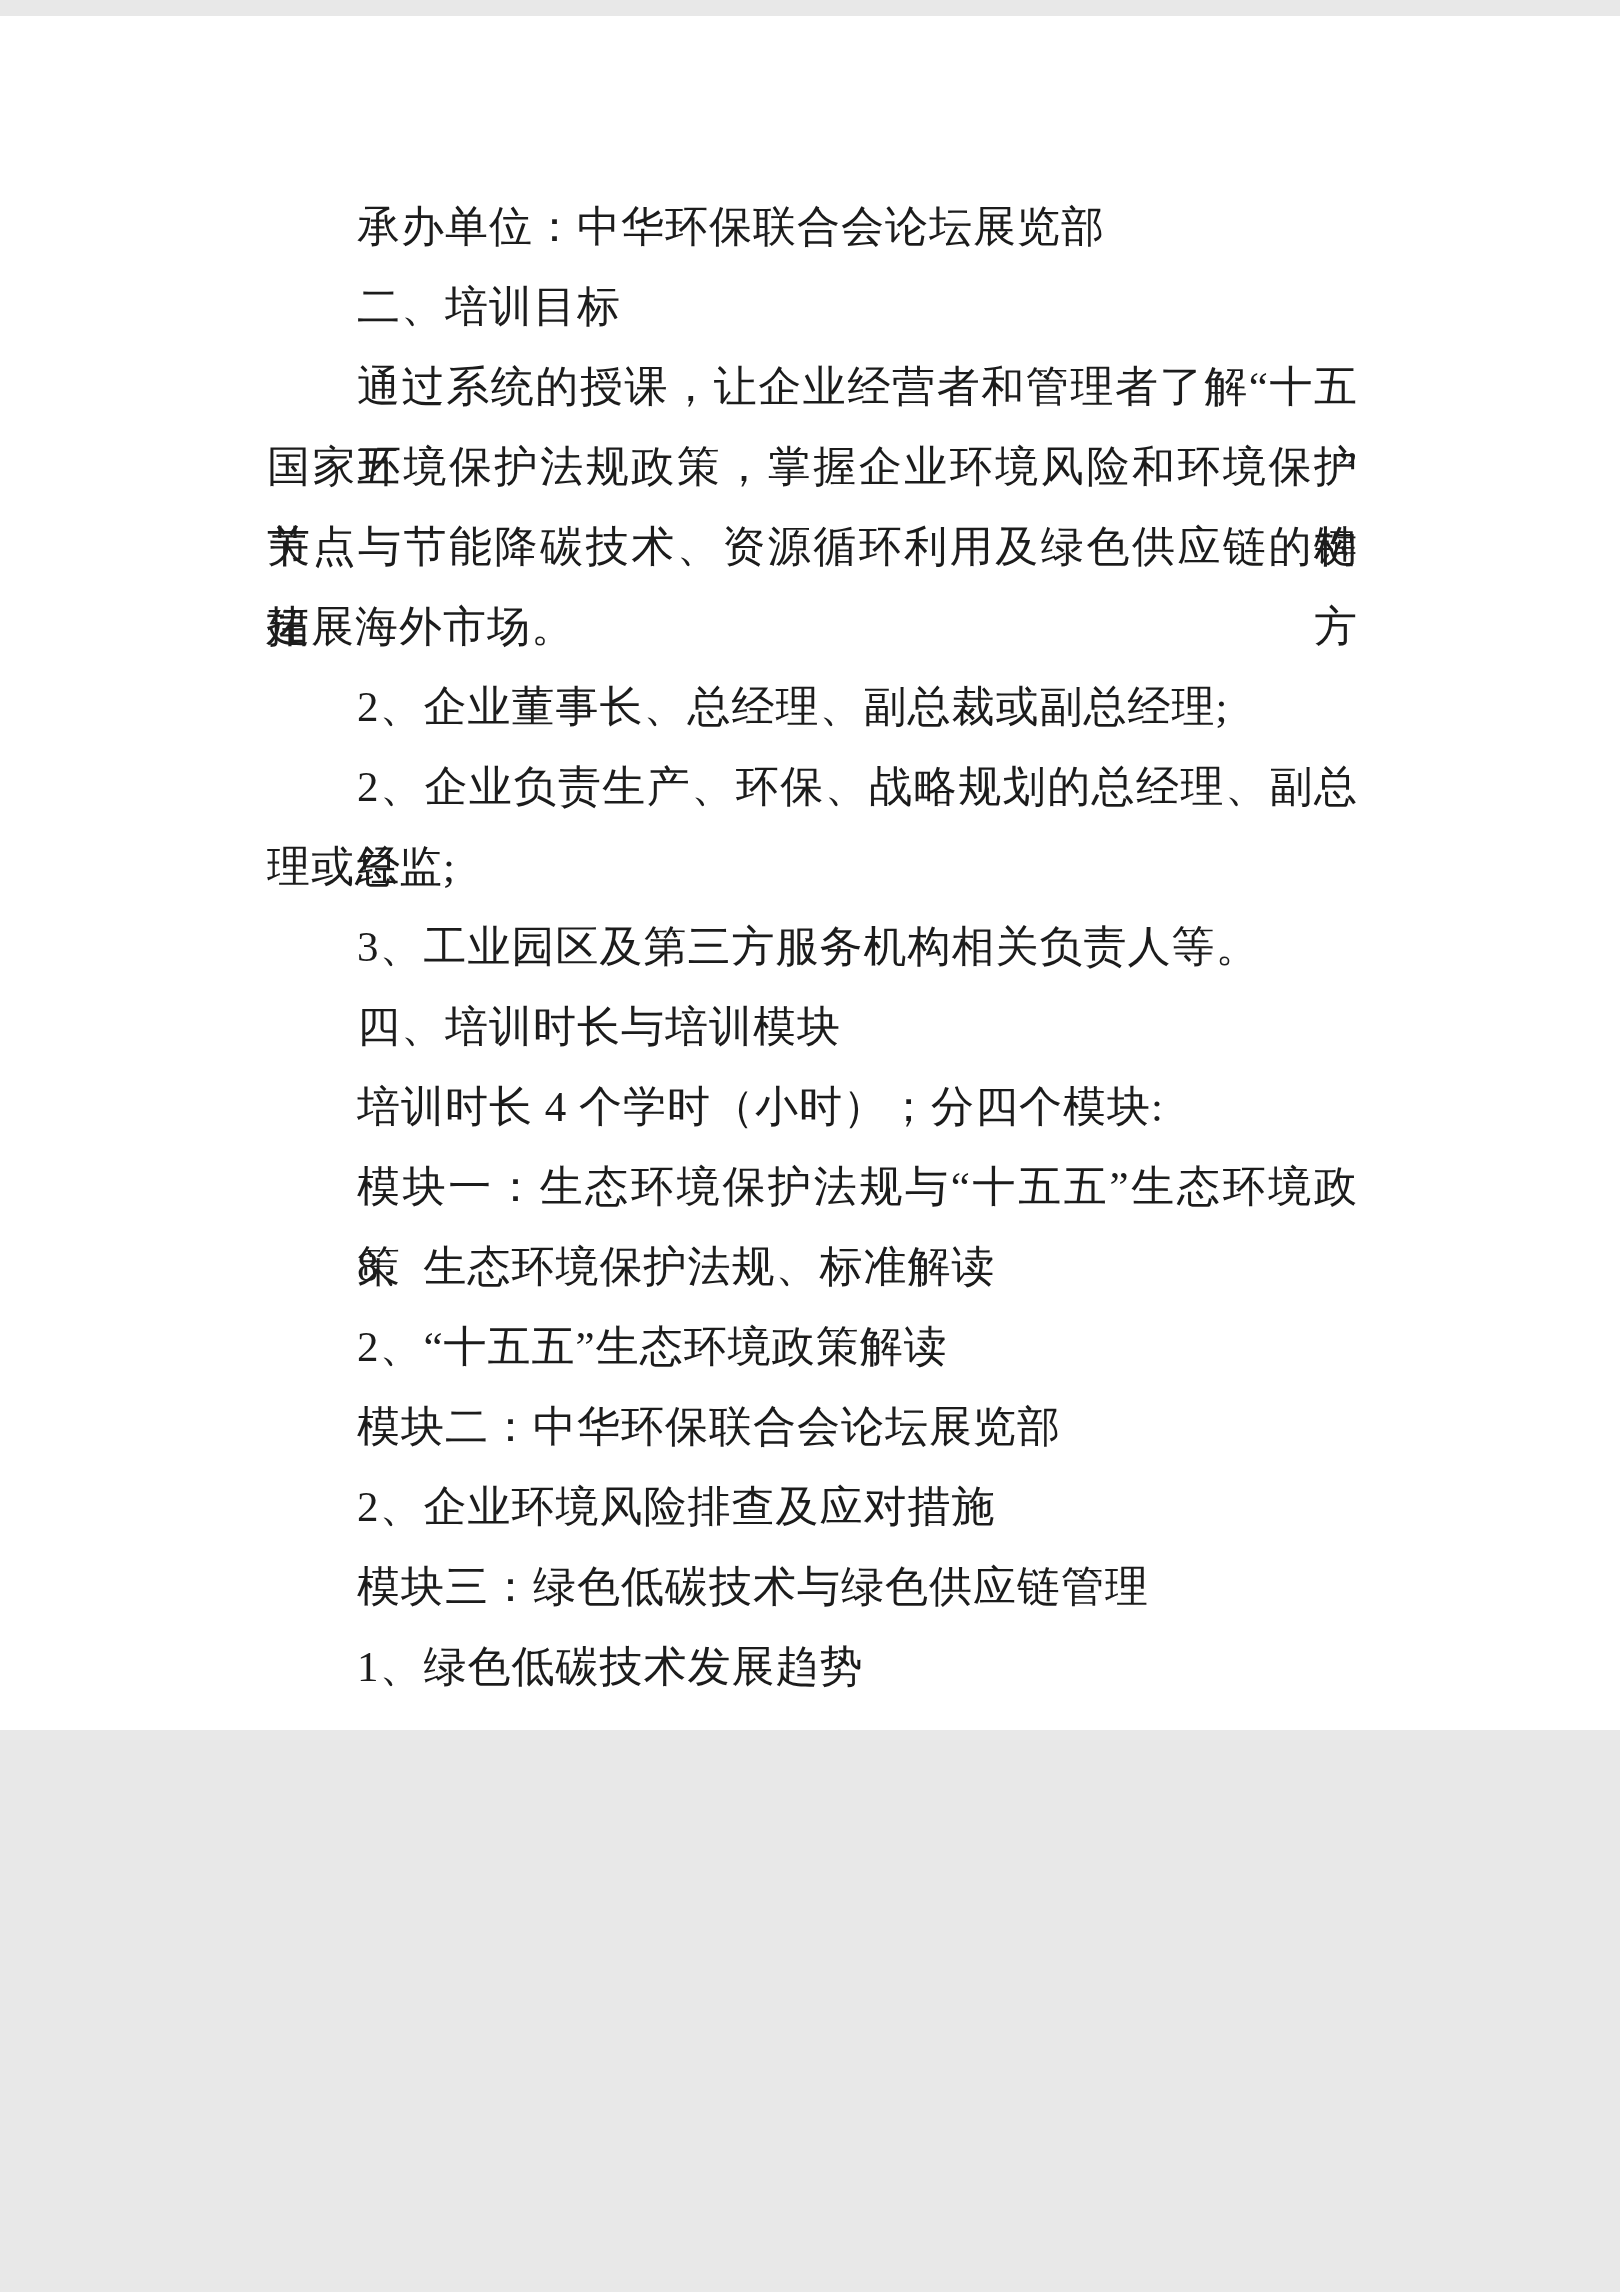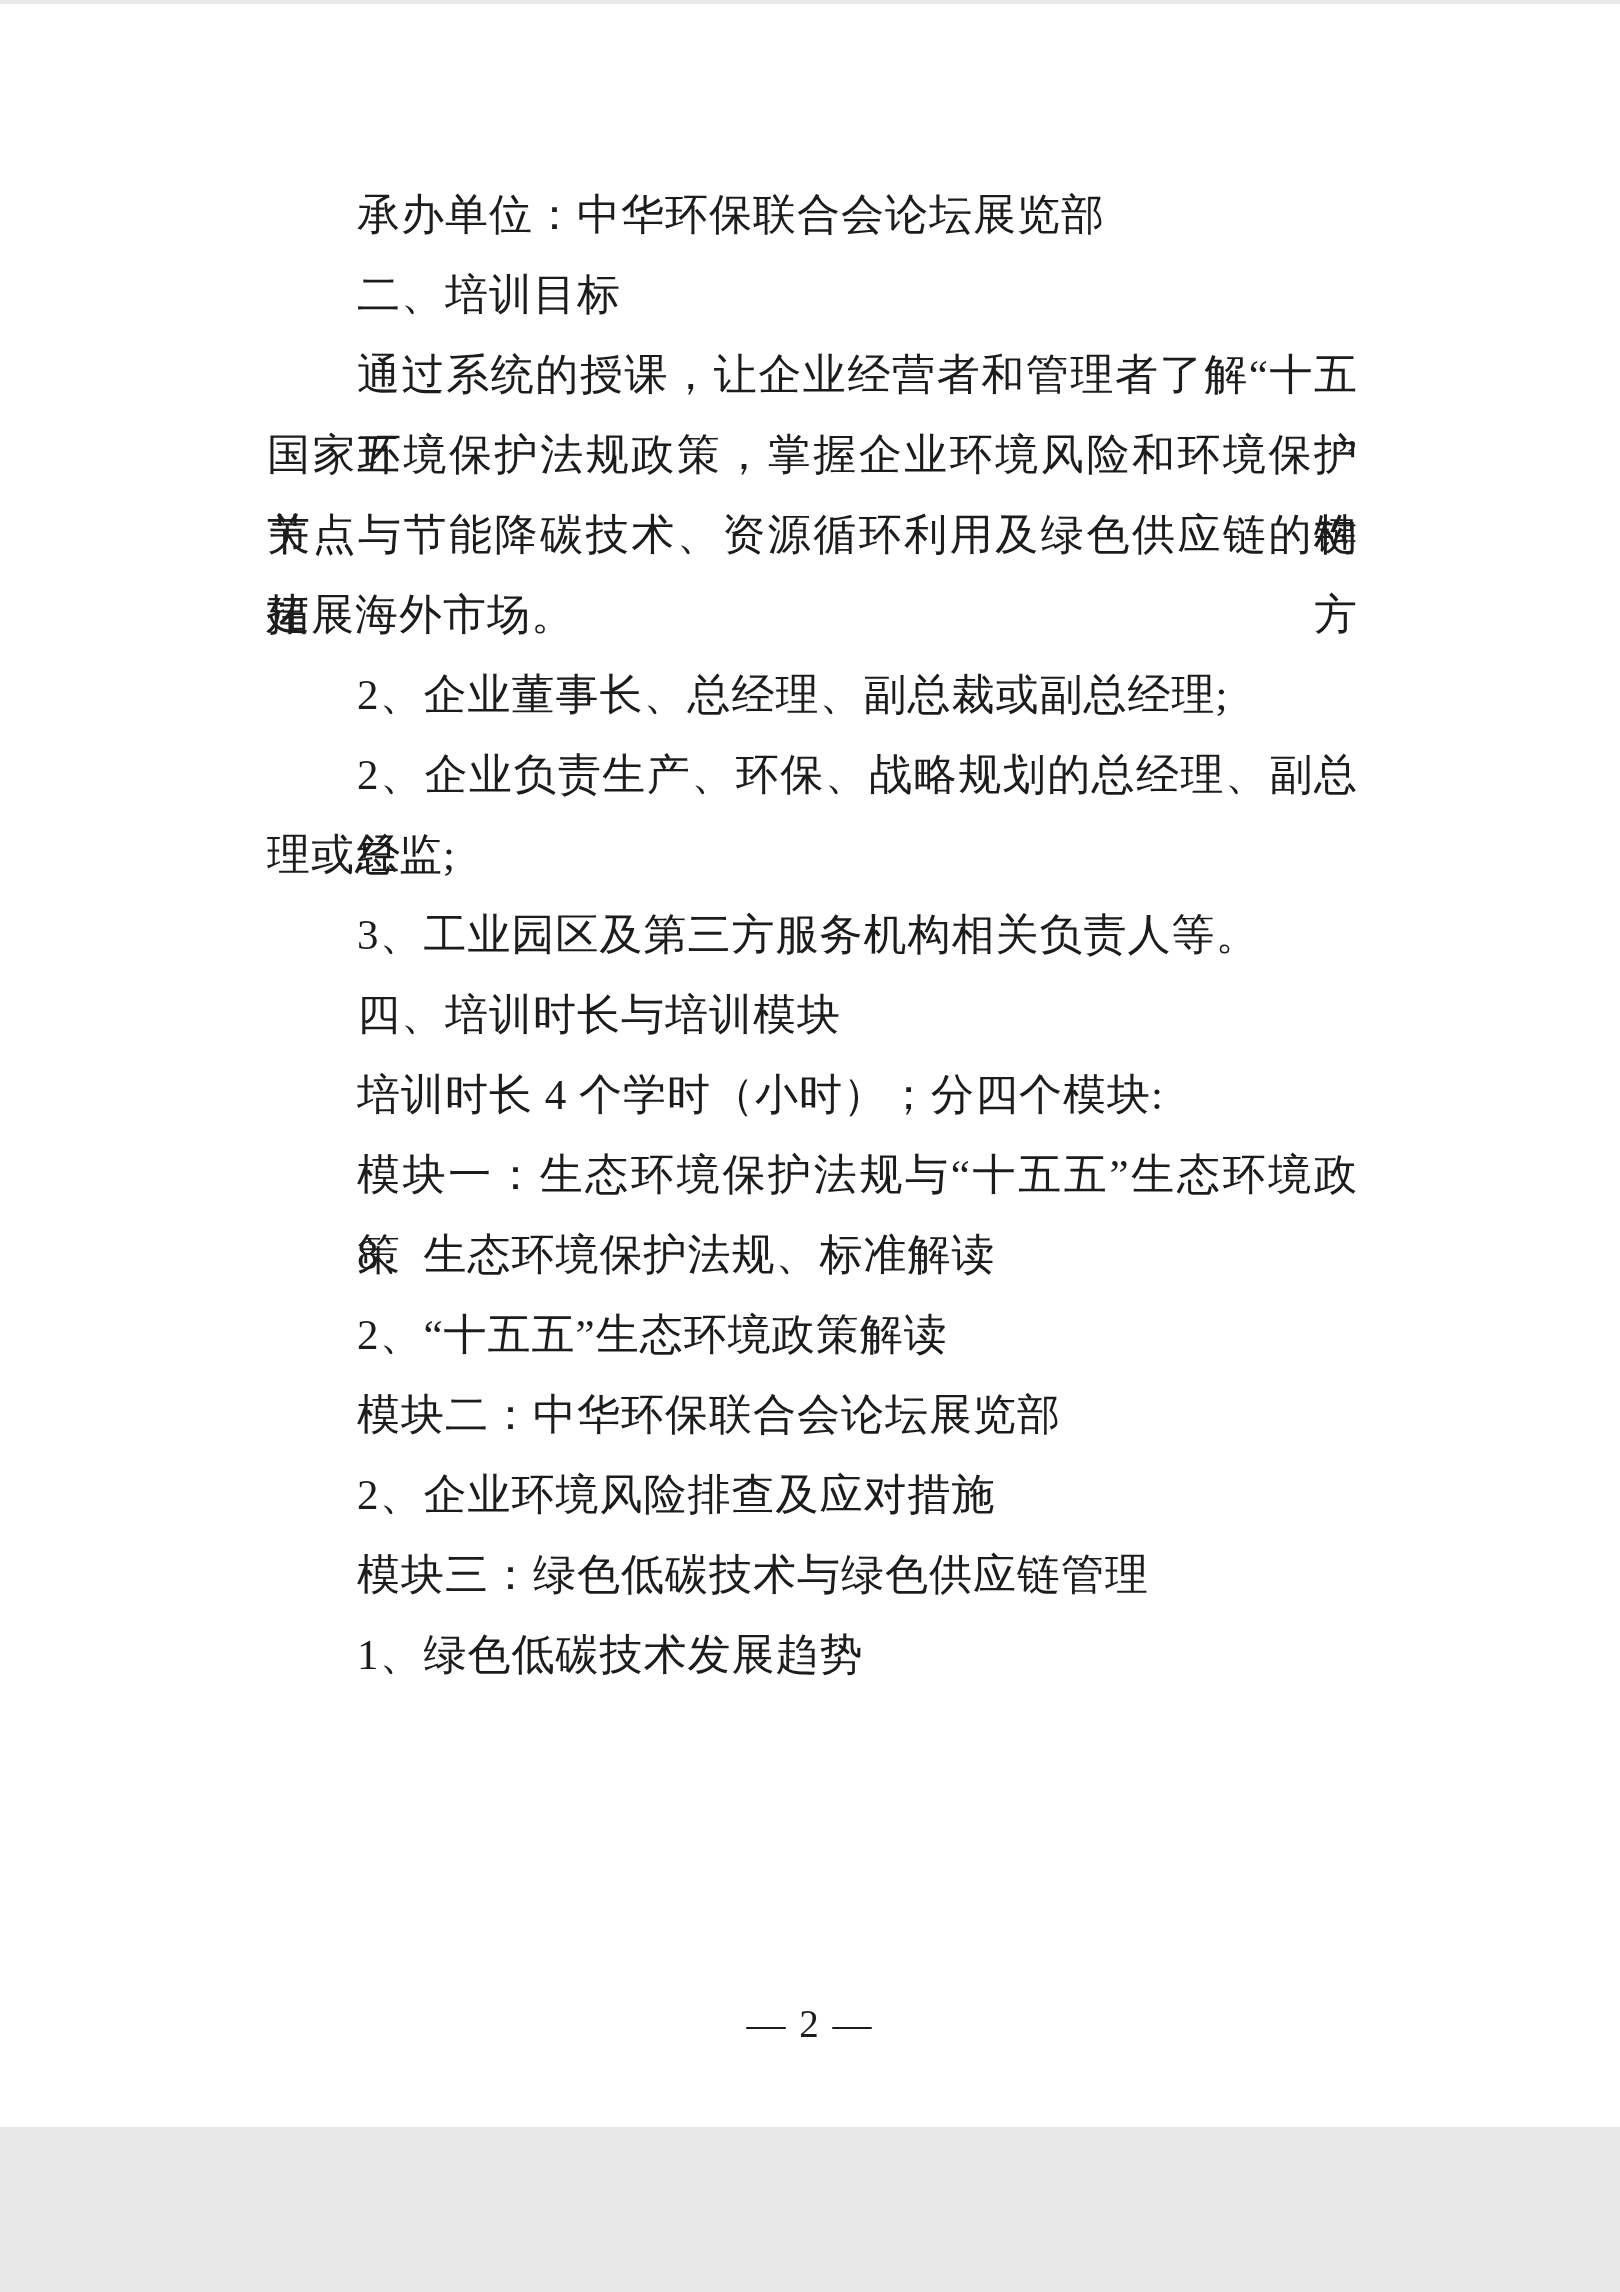--- a/index.html
+++ b/index.html
@@ -3,22 +3,22 @@
 <meta charset="utf-8">
 <style>
   html, body {
     margin: 0;
     padding: 0;
     background: #e8e8e8;
   }
   .page {
     position: relative;
     width: 1620px;
-    height: 2123px;
-    margin: 4px auto;
+    height: 1714px;
+    margin: 16px auto;
     background: #ffffff;
     overflow: hidden;
     font-family: "Liberation Serif", "DejaVu Serif", serif;
     color: #1c1c1c;
   }
   .textblock {
     position: absolute;
     left: 267px;
     top: 171px;
     width: 1091px;

